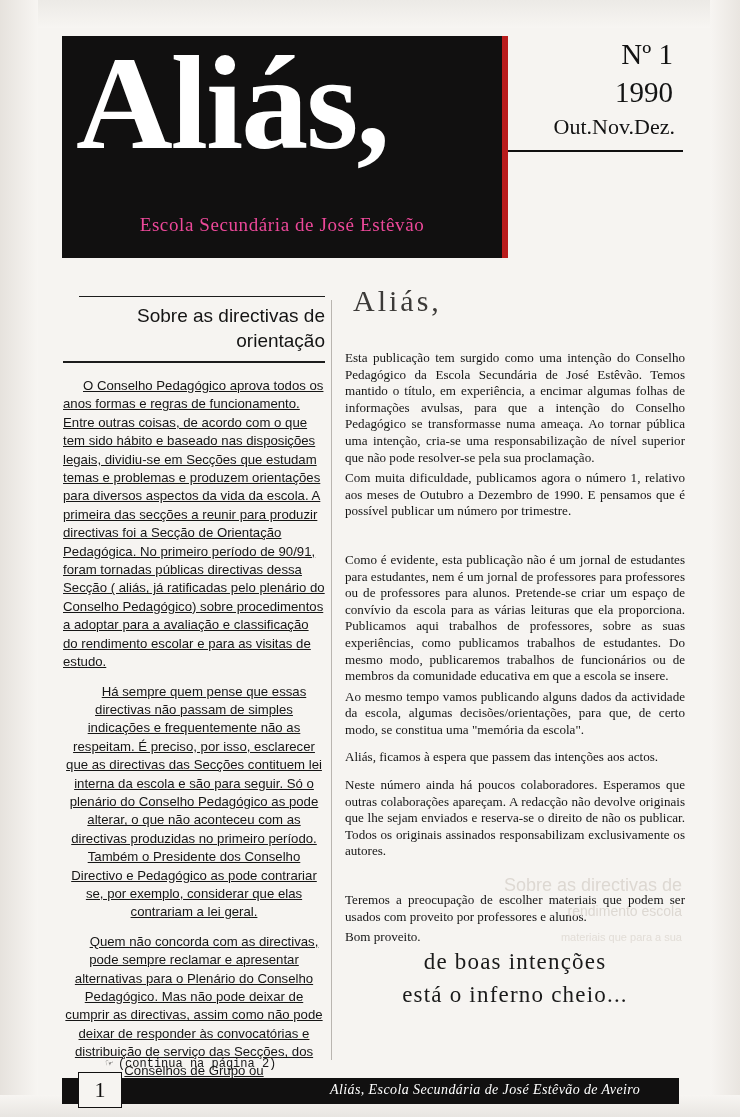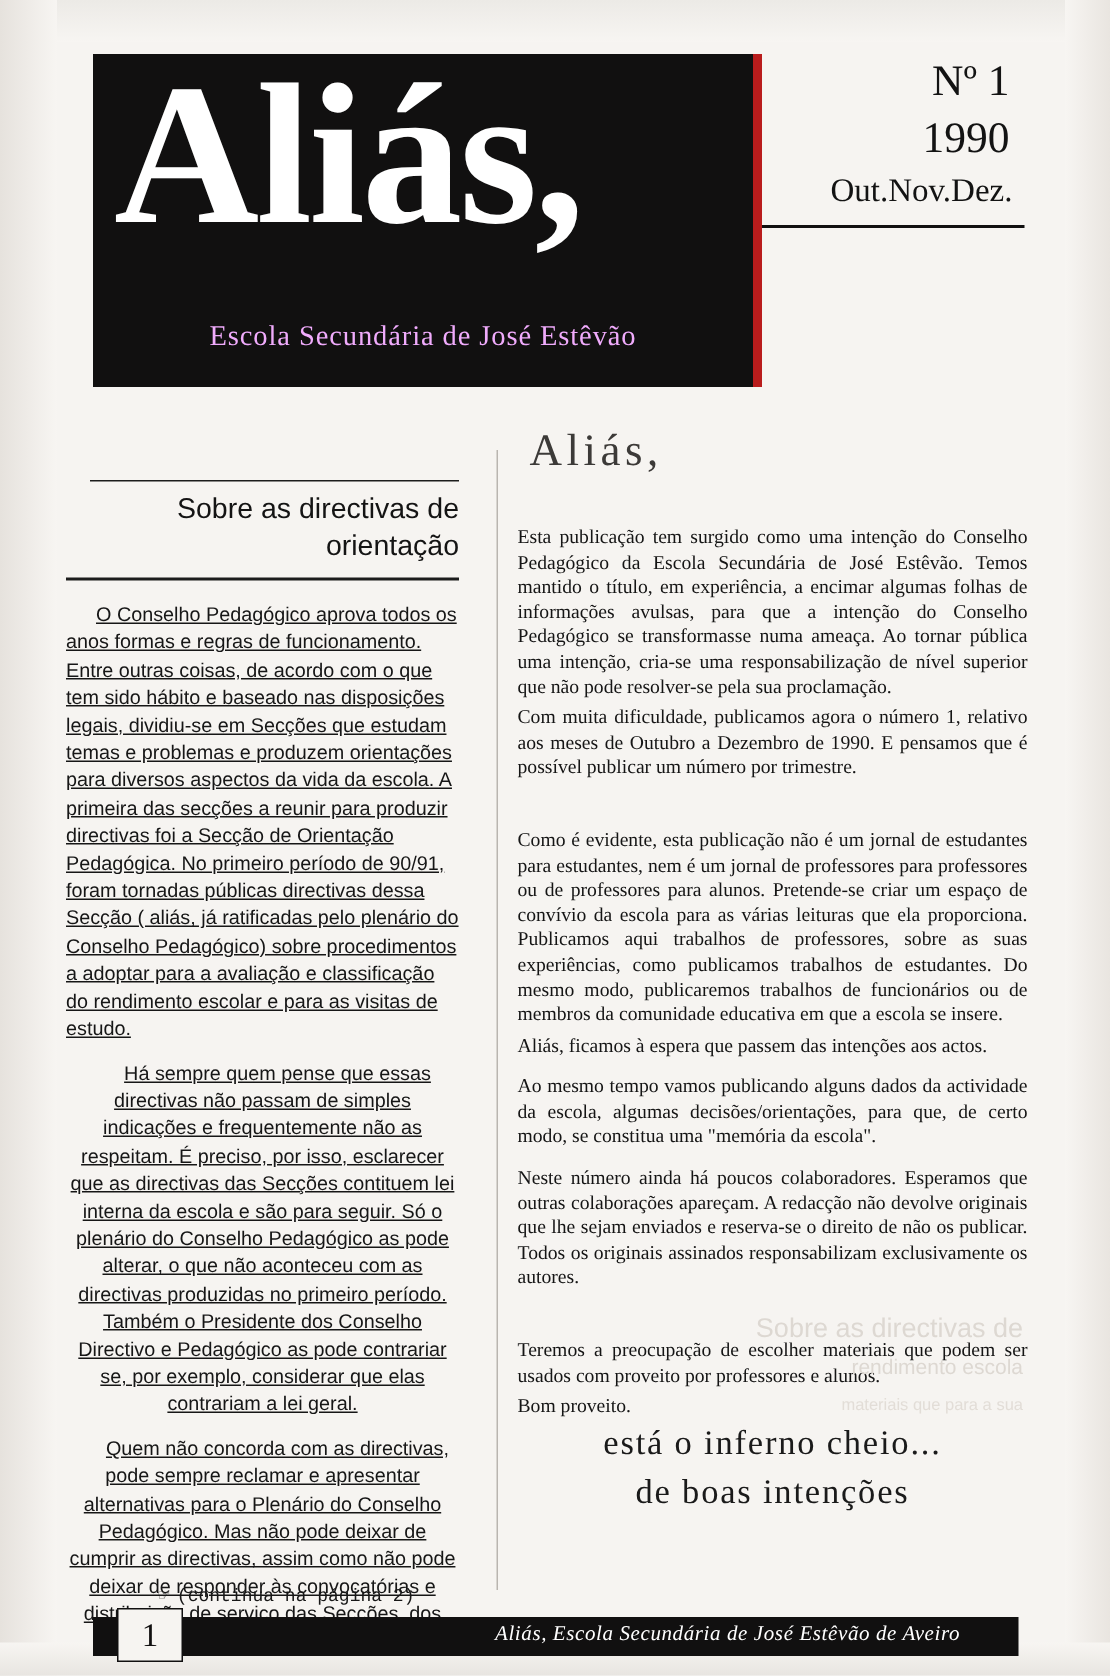--- a/index.html
+++ b/index.html
@@ -57,21 +57,21 @@
     font-weight: bold;
     font-size: 134px;
     line-height: 150px;
     letter-spacing: -2px;
   }
   .mast-sub {
     position: absolute;
     left: 0; top: 178px;
     width: 440px;
     text-align: center;
-    color: #f0abfc;
+    color: #ec4899;
     font-family: "Liberation Serif", serif;
     font-size: 19px;
     letter-spacing: 0.6px;
   }
   .mast-right {
     position: absolute;
     left: 440px; top: 0;
     width: 177px; height: 222px;
     border-left: 6px solid #b91c1c;
   }
@@ -103,23 +103,22 @@
     line-height: 15.2px;
     color: #141414;
     text-align: justify;
   }
   .mast-def b { font-weight: bold; }
   .mast-def i { font-style: italic; }
 
   
   .col-left {
     position: absolute;
-    left: 44px; top: 296px;
+    left: 63px; top: 296px;
     width: 262px;
-    margin-top: 24px;
   }
   .col-right {
     position: absolute;
     left: 345px; top: 284px;
     width: 340px;
   }
   .col-divider {
     position: absolute;
     left: 331px; top: 300px; width: 1px; height: 760px;
     background: #b9b5b0;
@@ -280,36 +279,36 @@
     <p class="body-para">Há sempre quem pense que essas directivas não passam de simples indicações e frequentemente não as respeitam. É preciso, por isso, esclarecer que as directivas das Secções contituem lei interna da escola e são para seguir. Só o plenário do Conselho Pedagógico as pode alterar, o que não aconteceu com as directivas produzidas no primeiro período. Também o Presidente dos Conselho Directivo e Pedagógico as pode contrariar se, por exemplo, considerar que elas contrariam a lei geral.</p>
     <p class="body-para">Quem não concorda com as directivas, pode sempre reclamar e apresentar alternativas para o Plenário do Conselho Pedagógico. Mas não pode deixar de cumprir as directivas,  assim como não pode deixar de responder às convocatórias e distribuição de serviço das Secções, dos Conselhos de Grupo ou</p>
   </div>
 
   <div class="col-right">
     <div class="script-title">Aliás,</div>
 
     <p class="r-para tight">Esta publicação tem surgido como uma intenção do Conselho Pedagógico da Escola Secundária de José Estêvão. Temos mantido o título, em experiência, a encimar algumas folhas de informações avulsas, para que a intenção do Conselho Pedagógico se transformasse numa ameaça. Ao tornar pública uma intenção, cria-se uma responsabilização de nível superior que não pode resolver-se pela sua proclamação.</p>
     <p class="r-para">Com muita dificuldade, publicamos agora o número 1, relativo aos meses de Outubro a Dezembro de 1990. E pensamos que é possível publicar um número por trimestre.</p>
     <p class="r-para tight">Como é evidente, esta publicação não é um jornal de estudantes para estudantes, nem é um jornal de professores para professores ou de professores para alunos. Pretende-se criar um espaço de convívio da escola para as várias leituras que ela proporciona. Publicamos aqui trabalhos de professores, sobre as suas experiências, como publicamos trabalhos de estudantes. Do mesmo modo, publicaremos trabalhos de funcionários ou de membros da comunidade educativa em que a escola se insere.</p>
+    <p class="r-para">Ao mesmo tempo vamos publicando alguns dados da actividade da escola, algumas decisões/orientações, para que, de certo modo, se constitua uma "memória da escola".</p>
     <p class="r-para">Aliás, ficamos à espera que passem das intenções aos actos.</p>
-    <p class="r-para">Ao mesmo tempo vamos publicando alguns dados da actividade da escola, algumas decisões/orientações, para que, de certo modo, se constitua uma "memória da escola".</p>
     <p class="r-para">Neste número ainda há poucos colaboradores. Esperamos que outras colaborações apareçam. A redacção não devolve originais que lhe sejam enviados e reserva-se o direito de não os publicar. Todos os originais assinados responsabilizam exclusivamente os autores.</p>
     <p class="r-para tight">Teremos a preocupação de escolher materiais que podem ser usados com proveito por professores e alunos.</p>
     <p class="r-para">Bom proveito.</p>
   </div>
 
   <div class="ghost">
     <div class="g1">Sobre as directivas de</div>
     <div class="g2">rendimento escola</div>
     <div class="g3">materiais que para a sua</div>
   </div>
 
   <div class="slogan">
+    <div>de boas intenções</div>
     <div>está o inferno cheio...</div>
-    <div>de boas intenções</div>
   </div>
 
   <div class="continua">
     <span class="hand-icon">☞</span><span>(continua na página 2)</span>
   </div>
 
   <div class="footer"></div>
   <div class="footer-page">1</div>
   <div class="footer-text">Aliás, Escola Secundária de José Estêvão de Aveiro</div>
 

